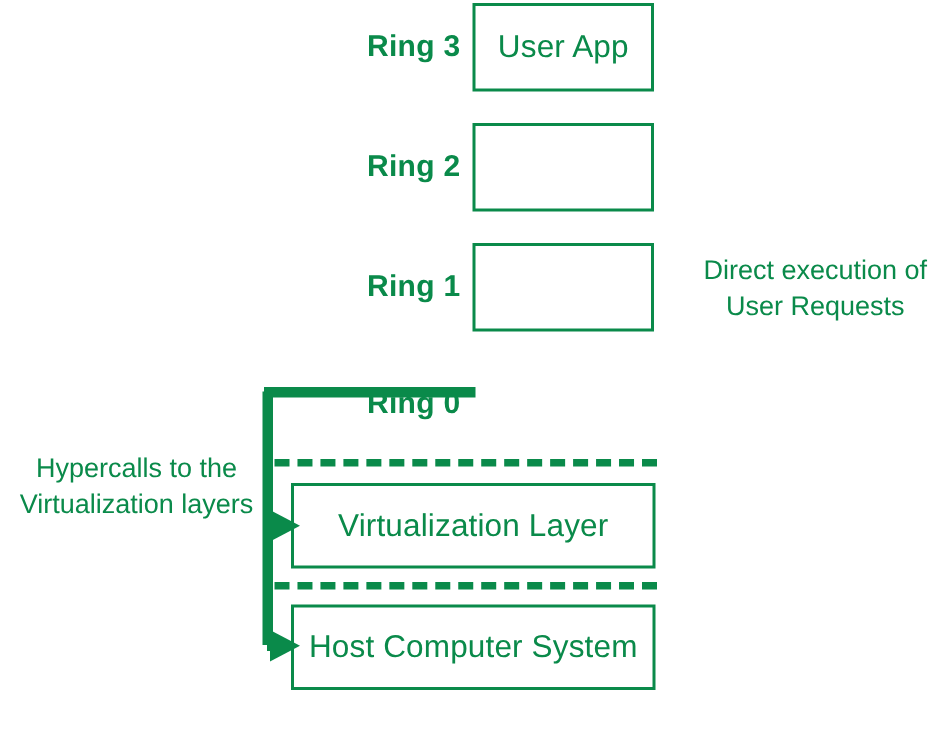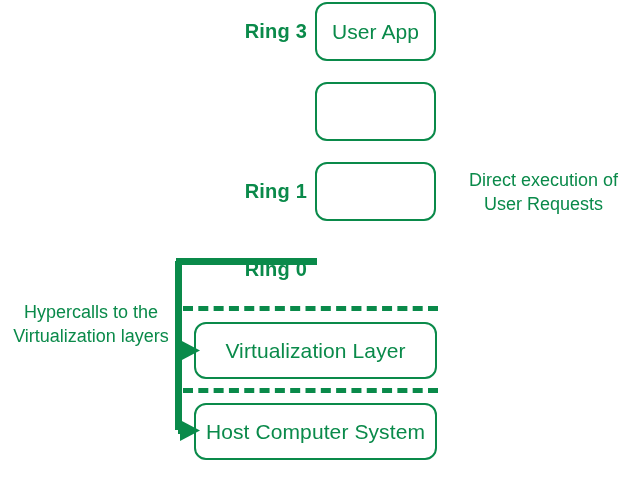--- a/index.html
+++ b/index.html
@@ -18,21 +18,21 @@
     height: 503px;
     background: #ffffff;
     overflow: hidden;
   }
 
   
   .box {
     position: absolute;
     box-sizing: border-box;
     border: 2px solid #0a8a4a;
-    border-radius: 12px;
+    border-radius: 0;
     background: #ffffff;
     display: flex;
     align-items: center;
     justify-content: center;
     color: #0a8a4a;
     font-size: 21px;
     line-height: 1.1;
     letter-spacing: 0.1px;
     white-space: nowrap;
   }
@@ -102,20 +102,21 @@
     text-underline-offset: 3px;
     letter-spacing: 0.2px;
   }
 </style>
 </head>
 <body>
 
 <div id="canvas">
 
   <div class="ring-label" id="ring-label-3">Ring 3</div>
+  <div class="ring-label" id="ring-label-2">Ring 2</div>
   <div class="ring-label" id="ring-label-1">Ring 1</div>
   <div class="ring-label" id="ring-label-0">Ring 0</div>
 
   <div class="box box-ring" id="box-user-app">User App</div>
   <div class="box box-ring" id="box-ring2"></div>
   <div class="box box-ring" id="box-ring1"></div>
 
   <div class="dashed-sep" id="dashed-sep-1"></div>
   <div class="dashed-sep" id="dashed-sep-2"></div>
 

